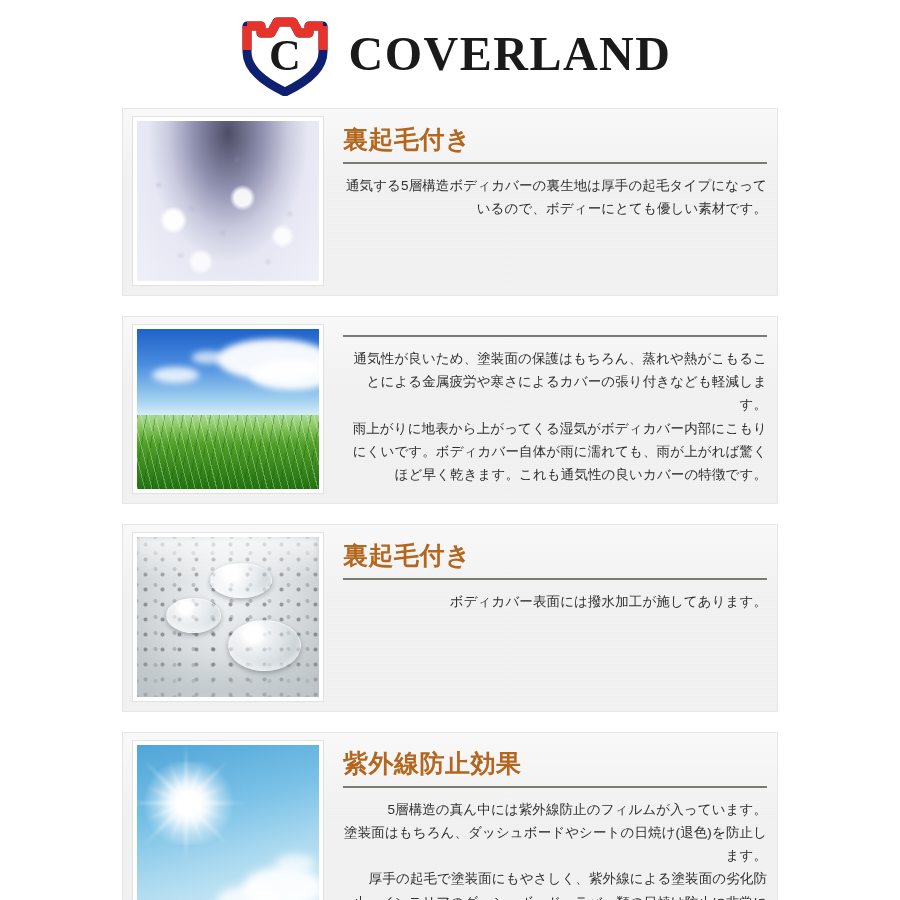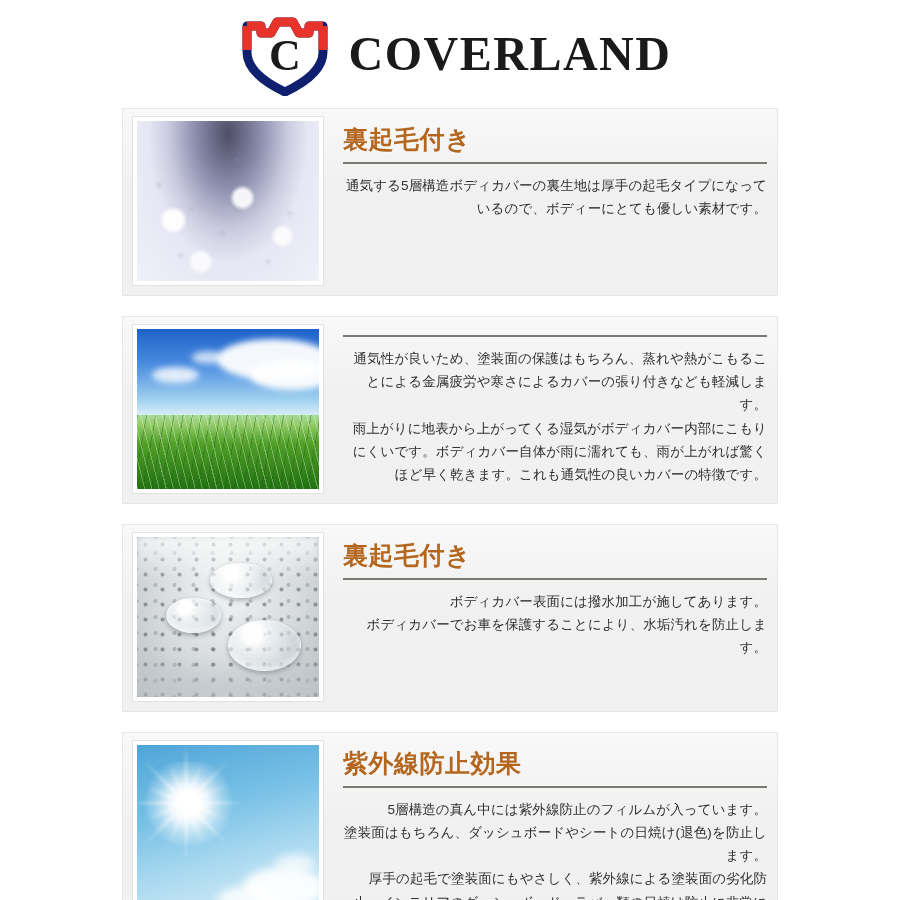--- a/index.html
+++ b/index.html
@@ -285,21 +285,20 @@
           <div class="drop" style="left:40%;top:16%;width:34%;height:22%;"></div>
           <div class="drop" style="left:16%;top:38%;width:30%;height:22%;"></div>
           <div class="drop" style="left:50%;top:52%;width:40%;height:32%;"></div>
         </div>
       </div>
       <div class="panel-body">
         <div class="panel-title">裏起毛付き</div>
         <div class="panel-rule"></div>
         <div class="panel-text">
           <p>ボディカバー表面には撥水加工が施してあります。</p>
-          <p>ボディカバーでお車を保護することにより、水垢汚れを防止します。</p>
         </div>
       </div>
     </div>
 
     <div class="panel">
       <div class="panel-thumb">
         <div class="art art-sun">
           <div class="ray" style="transform:rotate(0deg);"></div>
           <div class="ray" style="transform:rotate(45deg);"></div>
           <div class="ray" style="transform:rotate(90deg);"></div>

